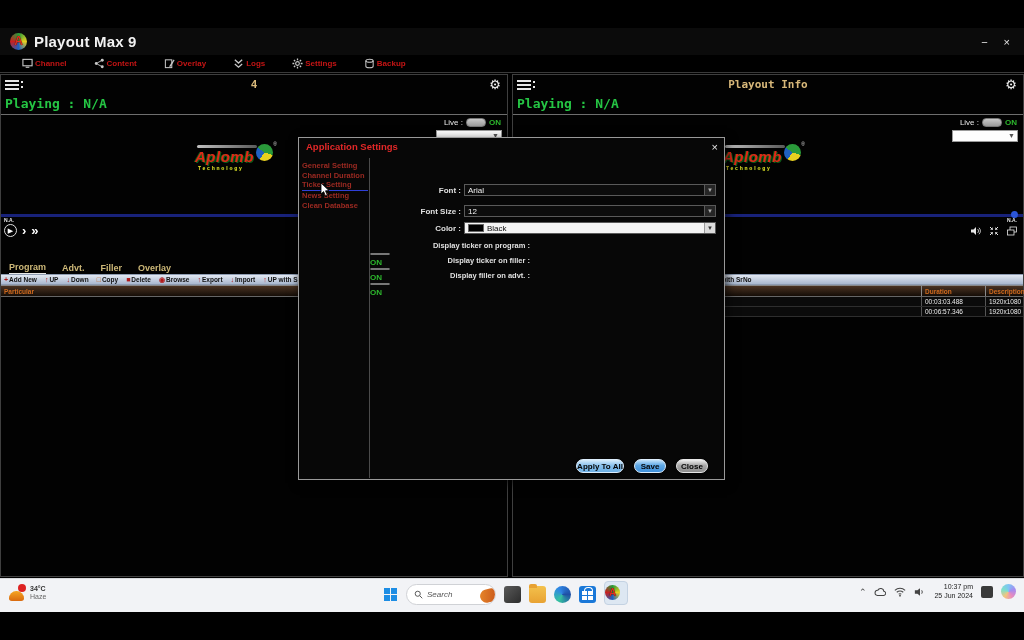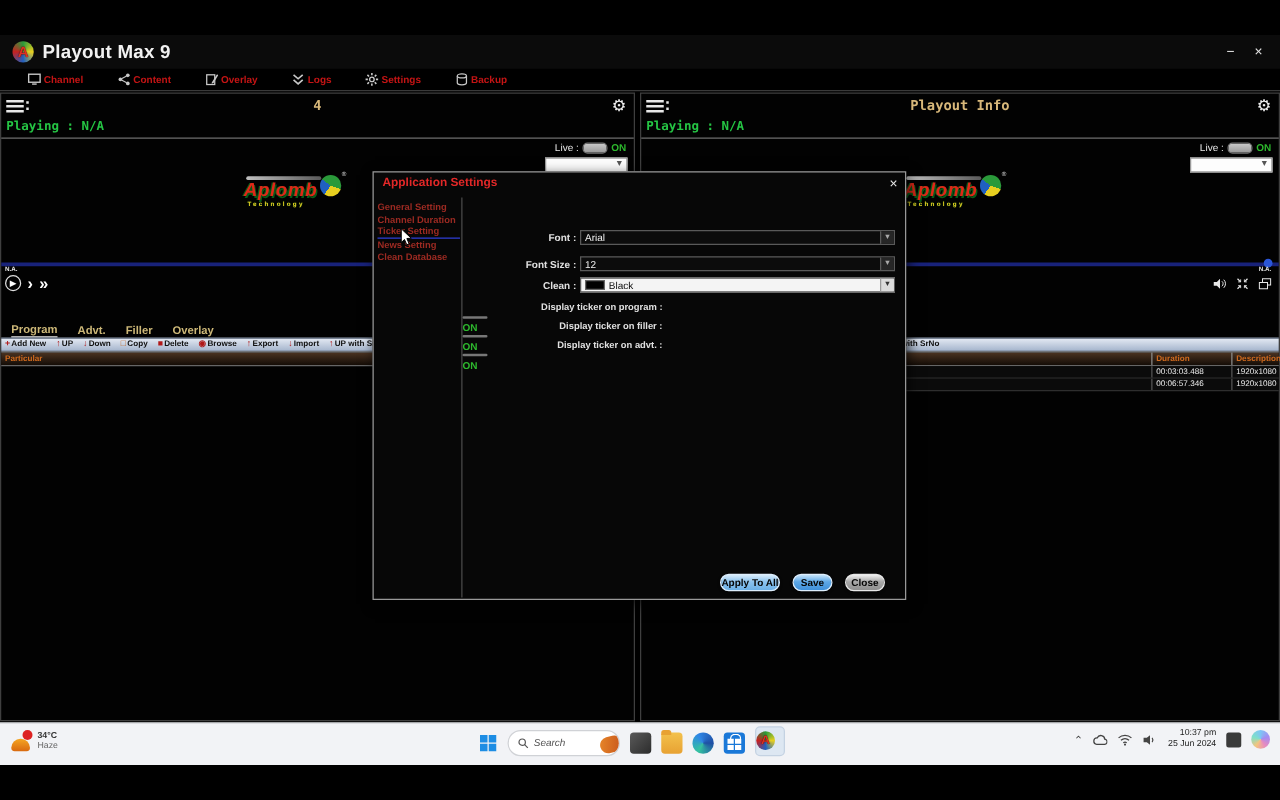--- a/index.html
+++ b/index.html
@@ -25,21 +25,21 @@
   .panel.left { left:0; width:508px; }
   .panel.right { left:512px; width:512px; }
   .p-head { position:relative; height:19px; display:flex; align-items:center; }
   .hamb { display:flex; gap:2px; margin-left:4px; align-items:center; }
   .hamb .bars { display:flex; flex-direction:column; gap:2px; }
   .hamb .bars i { width:14px; height:2px; background:#e8e8e8; }
   .hamb .dots { display:flex; flex-direction:column; gap:3px; }
   .hamb .dots i { width:2px; height:2px; background:#e8e8e8; }
   .p-title { position:absolute; left:0; right:0; text-align:center; color:#d8b87a; font-family:"DejaVu Sans Mono",monospace; font-weight:bold; font-size:11px; }
   .gear { margin-left:auto; margin-right:6px; color:#f0f0f0; font-size:13px; line-height:13px; }
-  .p-playing { color:#25c544; font-family:"DejaVu Sans Mono",monospace; font-weight:bold; font-size:10px; padding:2px 0 3px 4px; border-bottom:1px solid #6e6e6e; }
+  .p-playing { color:#25c544; font-family:"DejaVu Sans Mono",monospace; font-weight:bold; font-size:13px; padding:2px 0 3px 4px; border-bottom:1px solid #6e6e6e; }
   .live-row { display:flex; justify-content:flex-end; align-items:center; gap:3px; padding:2px 6px 0 0; height:13px; }
   .live-lab { color:#e8e8e8; font-size:8px; font-weight:normal; }
   .toggle { width:20px; height:9px; background:linear-gradient(#c8c8c8,#9a9a9a); border-radius:4px; border:1px solid #777; }
   .on-lab { color:#2db82d; font-size:8px; font-weight:bold; }
   .combo-row { display:flex; justify-content:flex-end; padding:2px 5px 0 0; }
   .combo { width:66px; height:12px; background:#fdfdfd; border:1px solid #9a9a9a; position:relative; }
   .combo i { position:absolute; right:2px; top:1px; color:#555; font-size:7px; font-style:normal; }
 
   .preview { position:relative; height:72px; }
   .aplomb { position:absolute; width:76px; }
@@ -411,39 +411,39 @@
         </div>
       </div>
       <div class="f-row" style="top:47px;">
         <div class="f-lab">Font Size :</div>
         <div class="f-input">
           <span>12</span>
           <div class="f-arrow">▼</div>
         </div>
       </div>
       <div class="f-row" style="top:64px;">
-        <div class="f-lab">Clean :</div>
+        <div class="f-lab">Color :</div>
         <div class="f-input light">
           <div class="swatch"></div>
           <span>Black</span>
           <div class="f-arrow">▼</div>
         </div>
       </div>
       <div class="t-row" style="top:83px;">
         <div class="t-lab">Display ticker on program :</div>
         <span class="toggle"></span>
         <span class="on-lab">ON</span>
       </div>
       <div class="t-row" style="top:98px;">
         <div class="t-lab">Display ticker on filler :</div>
         <span class="toggle"></span>
         <span class="on-lab">ON</span>
       </div>
       <div class="t-row" style="top:113px;">
-        <div class="t-lab">Display ticker on advt. :</div>
+        <div class="t-lab">Display filler on advt. :</div>
         <span class="toggle"></span>
         <span class="on-lab">ON</span>
       </div>
     </div>
     <div class="dlg-btns">
       <div class="btn apply">Apply To All</div>
       <div class="btn save">Save</div>
       <div class="btn close">Close</div>
     </div>
     <svg class="cursor" width="11" height="15" viewBox="0 0 11 15">

